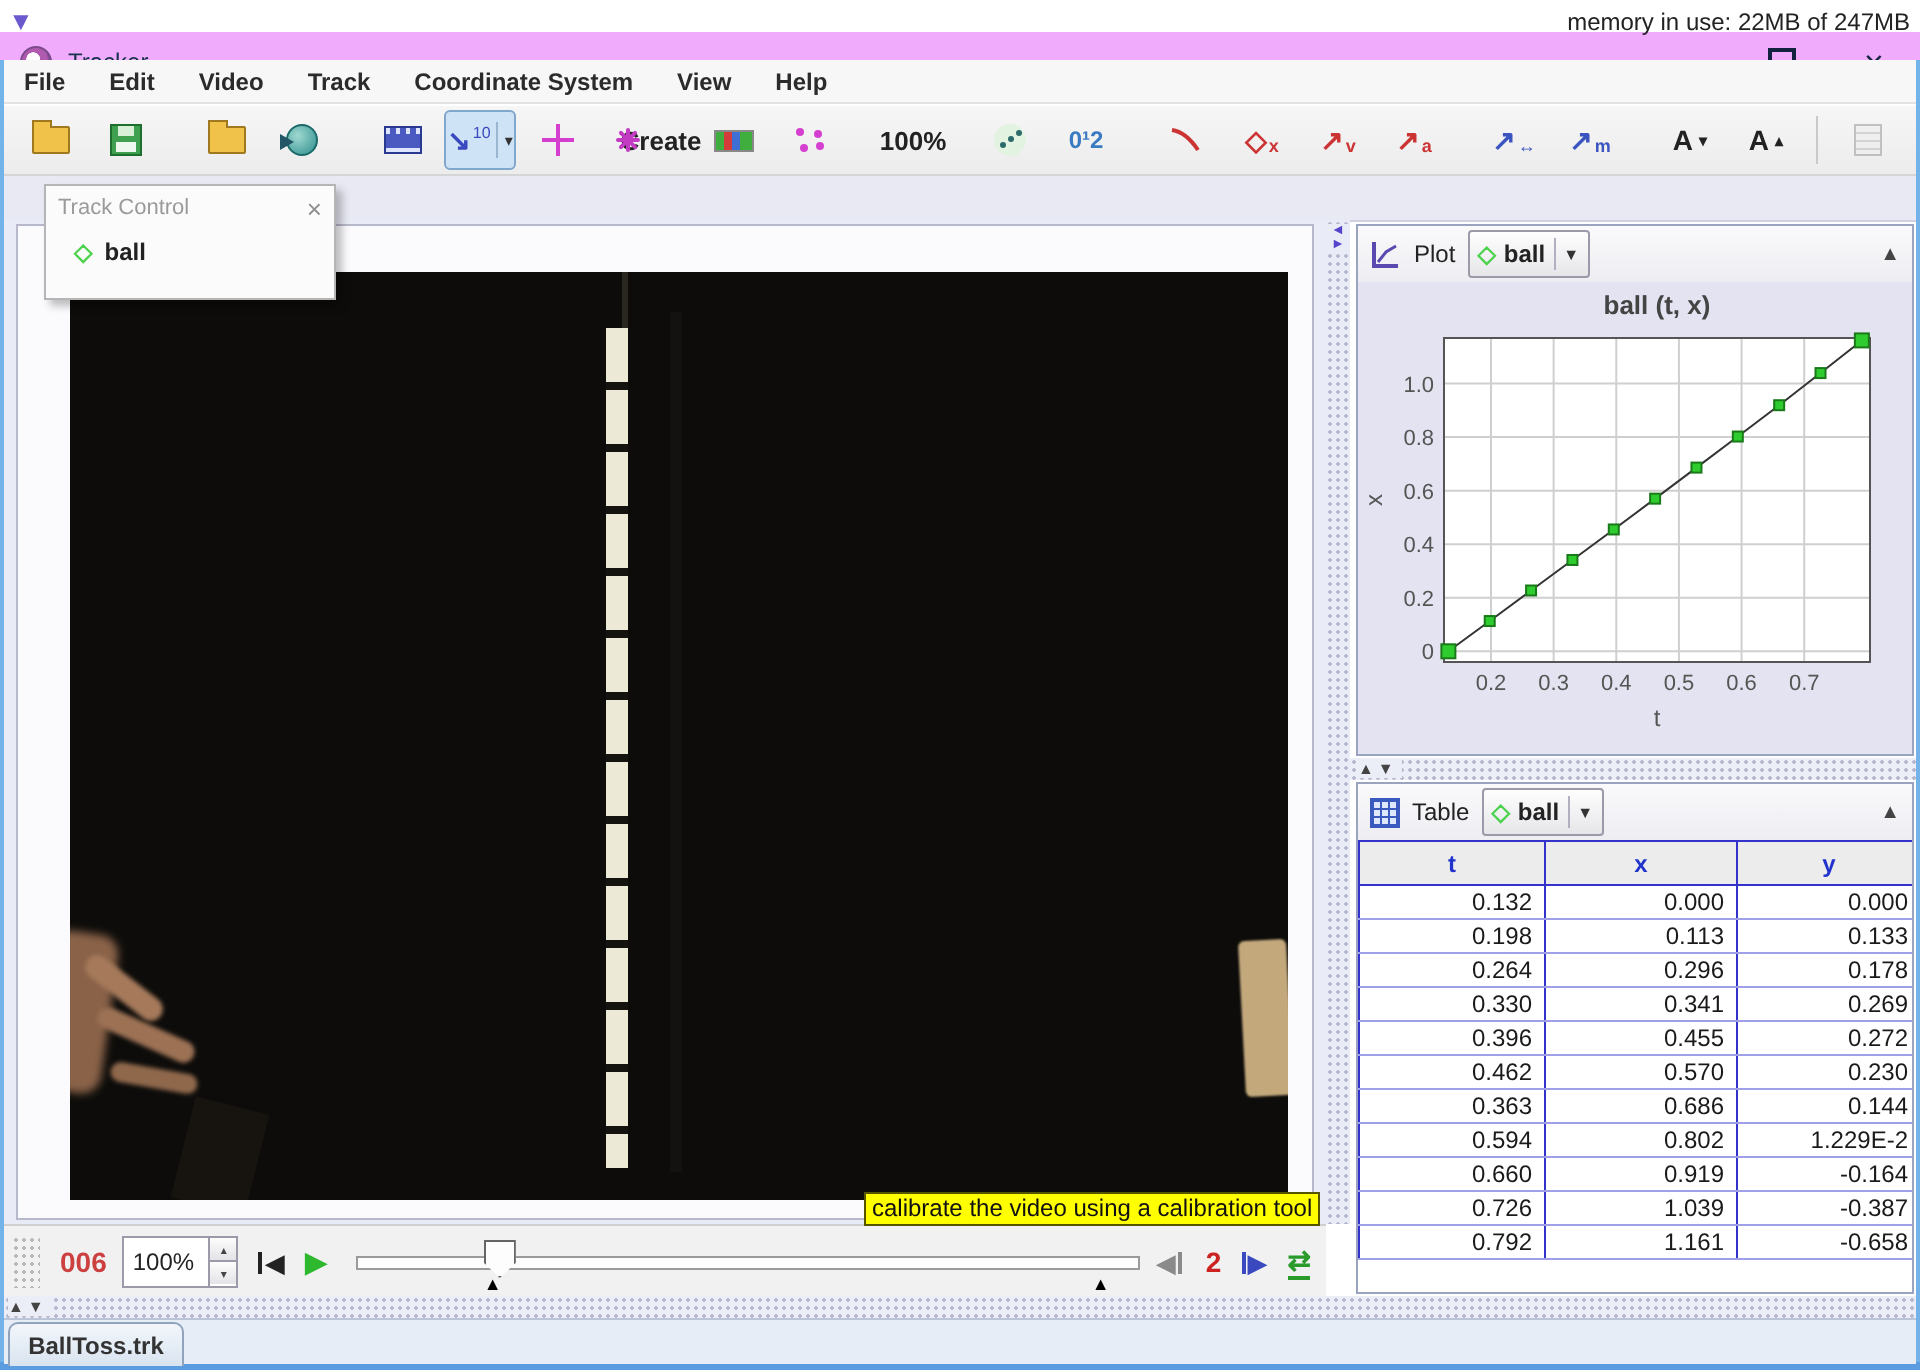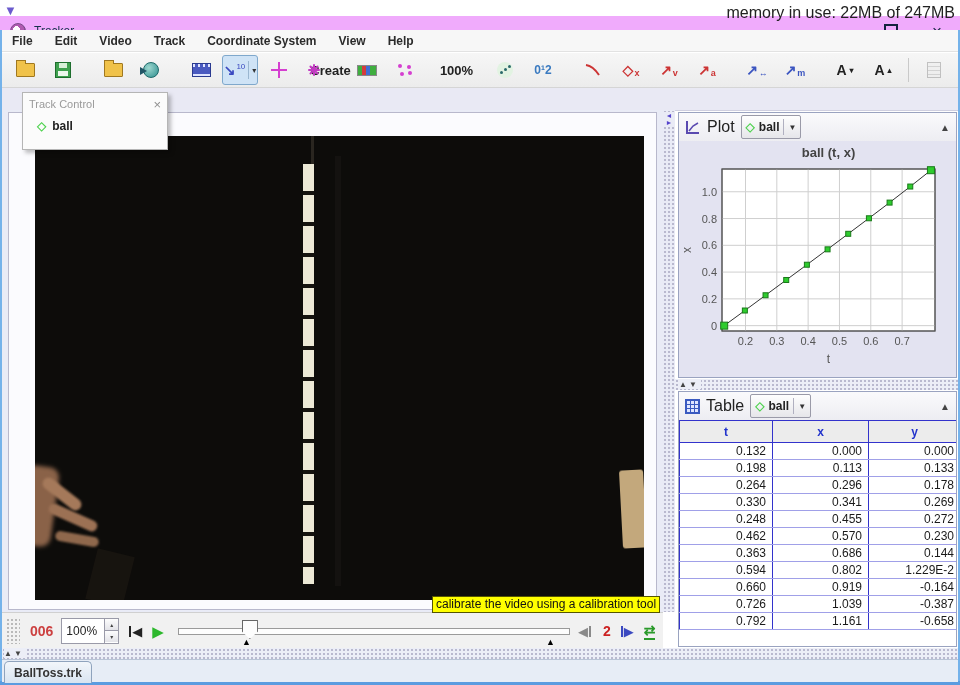--- a/index.html
+++ b/index.html
@@ -75,21 +75,21 @@
   .vec{font-size:14px;font-weight:bold;line-height:1;}
   .vec-sub{font-size:9px;font-weight:bold;margin-left:-2px;margin-bottom:-6px;}
   .fontA{font-weight:bold;font-size:14px;color:#222;}
   .fontA sup{font-size:8px;}
   .icon-notes{width:12px;height:14px;border:1px solid #999;background:#eee;opacity:.55;
               background-image:linear-gradient(#bbb 1px,transparent 1px);background-size:100% 4px;background-position:0 3px;}
 
   
   .infobar{left:2px;top:88px;width:956px;height:22px;background:#e9e9f4;border-bottom:1px solid #cfcfe0;}
   .drawer-tri{position:absolute;left:4px;top:4px;color:#6a5acd;font-size:13px;line-height:1;}
-  .memory{position:absolute;right:5px;top:4px;font-size:16px;color:#222;}
+  .memory{position:absolute;right:5px;top:4px;font-size:12px;color:#222;}
 
   
   .main-view{left:2px;top:110px;width:661px;height:502px;background:#e9ebf6;}
   .viewport{position:absolute;left:6px;top:2px;width:649px;height:498px;background:#fbfbfe;border:1px solid #b8b8cc;box-sizing:border-box;}
   .video{position:absolute;left:26px;top:23px;width:609px;height:464px;background:#0d0c0a;overflow:hidden;}
   .stick-top{position:absolute;left:276px;top:0;width:3px;height:30px;background:#2a2620;}
   .stick{position:absolute;left:268px;top:28px;width:11px;height:420px;
          background:repeating-linear-gradient(#ece9d6 0 27px,#15130f 27px 31px);}
   .pole{position:absolute;left:300px;top:20px;width:6px;height:430px;background:#141210;}
   .hand1{position:absolute;left:4px;top:352px;width:46px;height:12px;background:#a5795a;border-radius:6px;transform:rotate(38deg);filter:blur(1px);}
@@ -118,21 +118,21 @@
   .rp-split{left:675px;top:379px;width:283px;height:11px;background:#eceef7;
            background-image:radial-gradient(#b9b9cf 1px,transparent 1px);background-size:4px 4px;}
   .rp-split-arrows{position:absolute;left:679px;top:380px;font-size:8px;color:#444;letter-spacing:2px;background:#eceef7;padding-right:2px;z-index:5;line-height:9px;}
 
   
   .view-box{background:#fff;border:1px solid #9aa3c0;box-sizing:border-box;}
   .plot-view{left:678px;top:112px;width:279px;height:266px;}
   .table-view{left:678px;top:391px;width:279px;height:256px;}
   .view-head{height:28px;background:linear-gradient(#fafafc,#ededf2);border-bottom:1px solid #c9c9d8;
              display:flex;align-items:center;gap:6px;padding:0 6px;}
-  .view-label{font-size:16px;color:#222;}
+  .view-label{font-size:12px;color:#222;}
   .combo{display:flex;align-items:center;gap:4px;background:linear-gradient(#fefefe,#e6e6ea);
          border:1px solid #9a9aa8;border-radius:2px;height:22px;padding:0 4px;}
   .combo-name{font-weight:bold;font-size:12px;}
   .combo-caret{border-left:1px solid #b0b0c0;padding-left:4px;font-size:8px;color:#333;height:16px;display:flex;align-items:center;}
   .collapse-btn{margin-left:auto;color:#444;font-size:10px;}
   .plot-icon svg,.table-icon{display:block;}
   .table-icon{width:13px;height:13px;border:1px solid #3a5ac0;
       background-image:linear-gradient(#3a5ac0 1px,transparent 1px),linear-gradient(90deg,#3a5ac0 1px,transparent 1px);
       background-size:4px 4px;background-color:#dfe6ff;}
   .plot-body{position:absolute;left:0;top:28px;right:0;bottom:0;background:#e3e3f1;}
@@ -462,21 +462,21 @@
               <td>0.264</td>
               <td>0.296</td>
               <td>0.178</td>
             </tr>
             <tr>
               <td>0.330</td>
               <td>0.341</td>
               <td>0.269</td>
             </tr>
             <tr>
-              <td>0.248</td>
+              <td>0.396</td>
               <td>0.455</td>
               <td>0.272</td>
             </tr>
             <tr>
               <td>0.462</td>
               <td>0.570</td>
               <td>0.230</td>
             </tr>
             <tr>
               <td>0.363</td>

